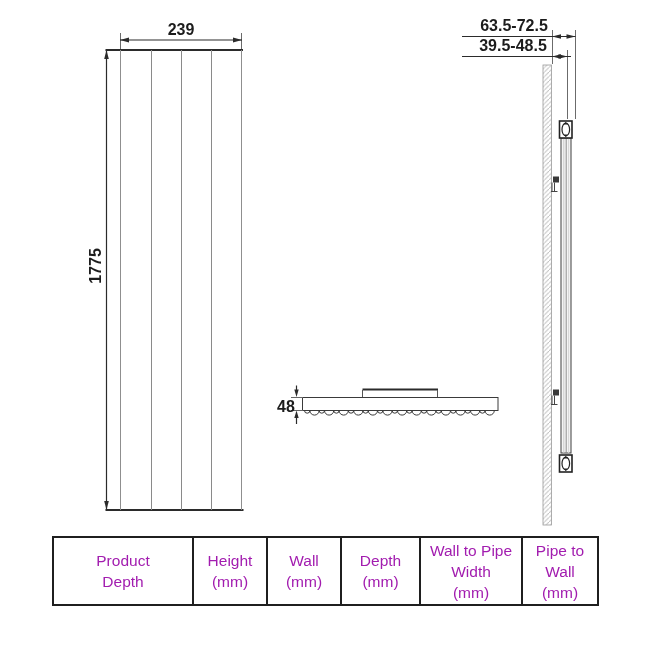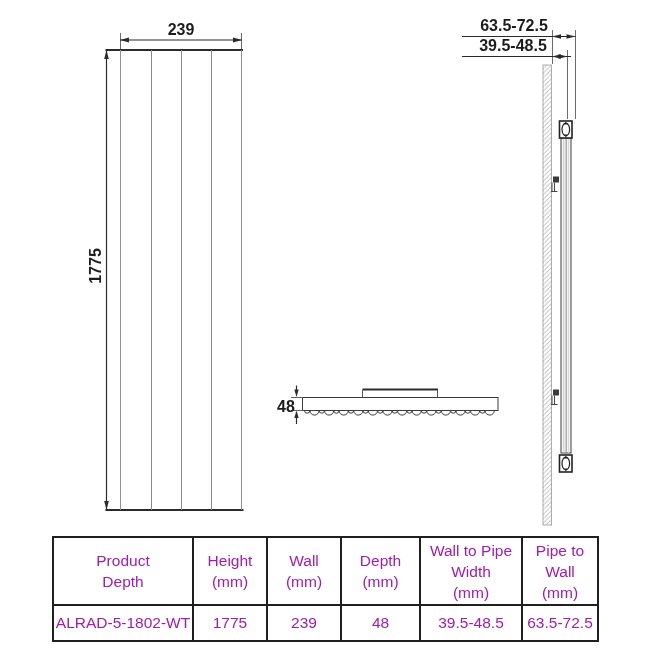--- a/index.html
+++ b/index.html
@@ -201,24 +201,16 @@
           <div class="hline">Wall to Pipe</div>
           <div class="hline">Width</div>
           <div class="hline">(mm)</div>
         </td>
         <td>
           <div class="hline">Pipe to</div>
           <div class="hline">Wall</div>
           <div class="hline">(mm)</div>
         </td>
       </tr>
-      <tr class="row">
-        <td>ALRAD-5-1802-WT</td>
-        <td>1775</td>
-        <td>239</td>
-        <td>48</td>
-        <td>39.5-48.5</td>
-        <td>63.5-72.5</td>
-      </tr>
     </tbody>
   </table>
 
 </div>
 
 </body></html>

